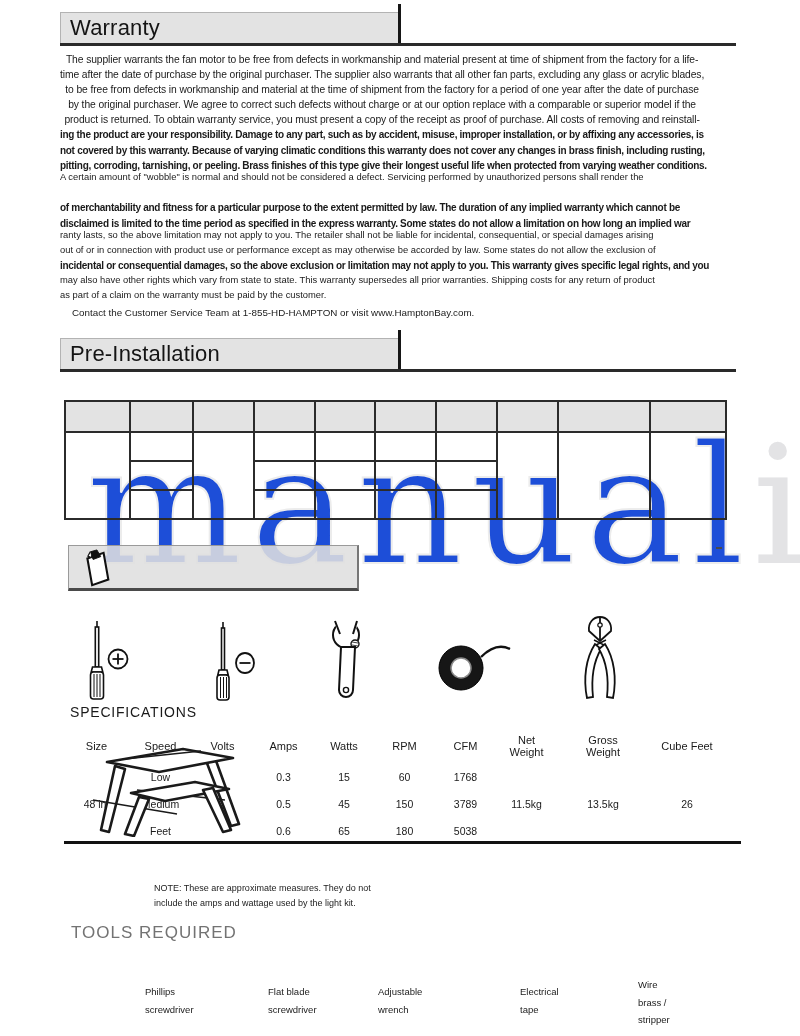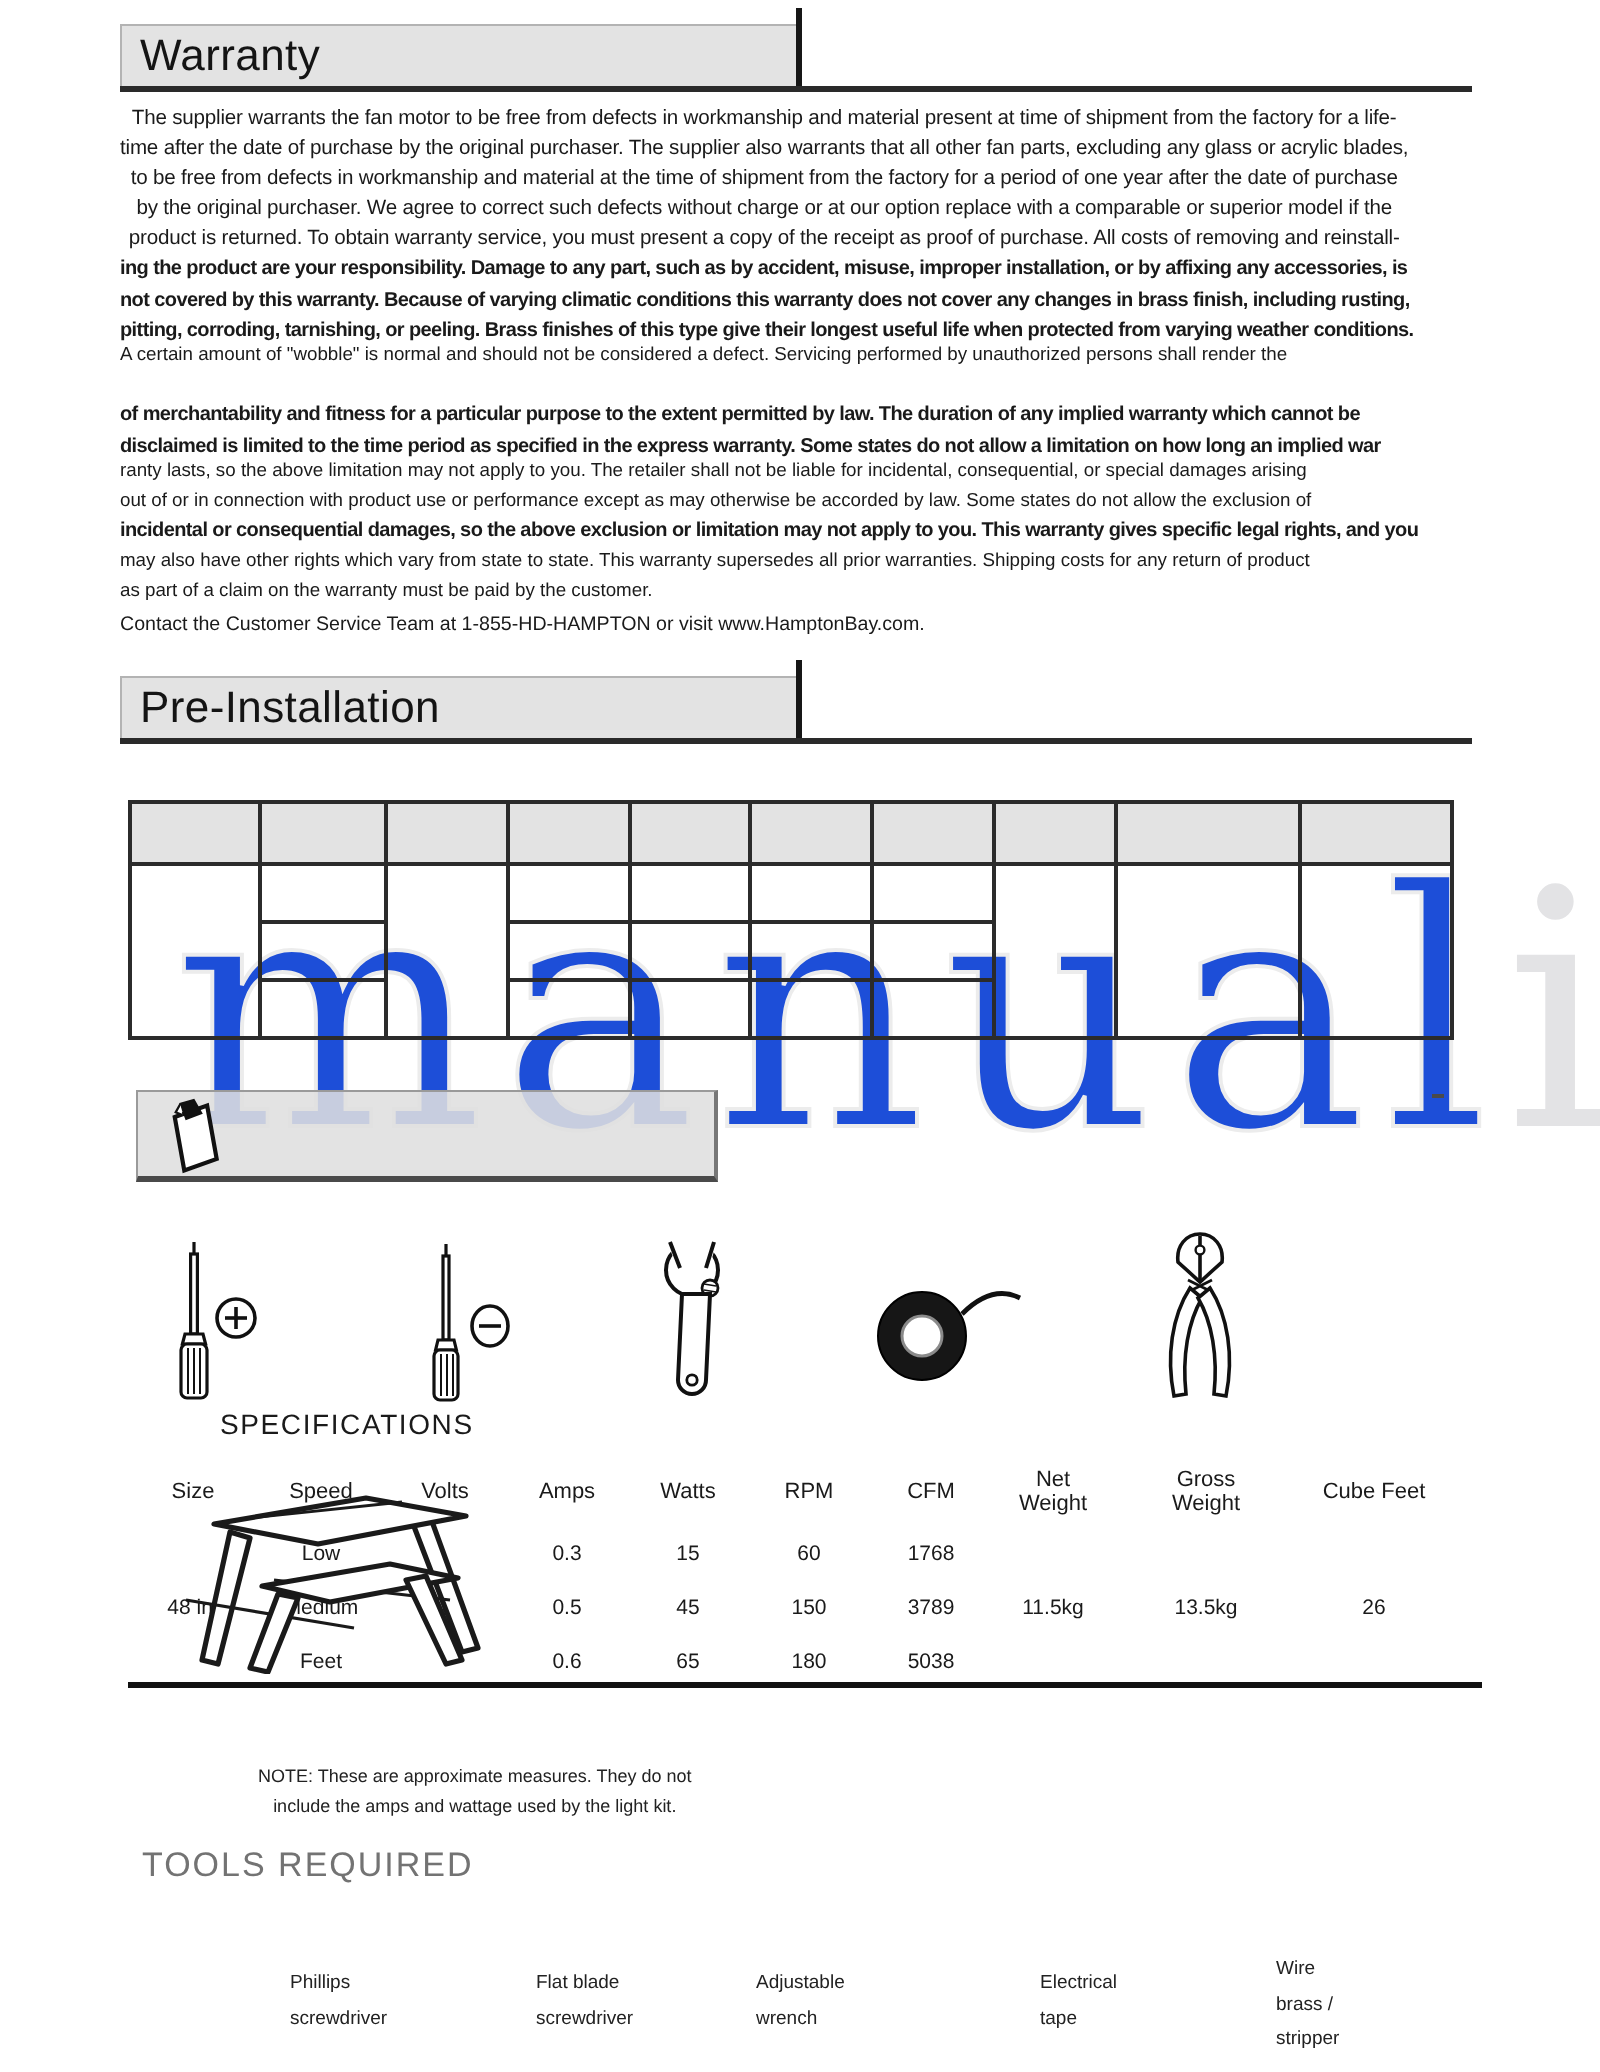--- a/index.html
+++ b/index.html
@@ -12,21 +12,21 @@
   .sec-title{position:absolute;left:70px;font-size:22px;color:#141414;letter-spacing:.2px;}
   .sec-vline{position:absolute;left:398px;width:3px;height:40px;background:#161616;}
   .sec-rule{position:absolute;left:60px;width:676px;height:3px;background:#2a2a2a;}
 
   
   #warranty-lines{position:absolute;left:60px;top:0;width:700px;}
   .w-para{position:absolute;left:0;white-space:nowrap;}
   .w-normal .w-line{font-size:10.3px;line-height:15px;letter-spacing:-.1px;text-align:center;}
   .w-bold .w-line{font-size:10px;font-weight:bold;line-height:15.5px;letter-spacing:-.3px;}
   .w-small .w-line{font-size:9.4px;line-height:14.5px;letter-spacing:0;}
-  .w-contact .w-line{font-size:9.8px;line-height:15px;}
+  .w-contact .w-line{font-size:9.8px;line-height:15px;margin-left:12px;}
   .wp1{top:52px}.wp2{top:127px}.wp3{top:170px}.wp4{top:200px}
   .wp5{top:228px}.wp6{top:258px}.wp7{top:273px}.wp8{top:305px}
 
   
   .watermark{position:absolute;left:86px;top:424px;z-index:1;height:170px;
              font-family:"DejaVu Serif",serif;font-size:165px;line-height:1;letter-spacing:8px;
              white-space:nowrap;}
   .wm-outline{color:#1d4ed8;-webkit-text-stroke:2px #ececec;}
   .wm-solid{color:#e3e3e5;-webkit-text-stroke:0;}
 
@@ -39,33 +39,33 @@
 
   
   .note-bar{position:absolute;left:68px;top:545px;width:288px;height:42px;z-index:2;
             background:rgba(223,223,223,.88);border:1px solid #9a9a9a;
             border-bottom:3px solid #4a4a4a;border-right:2px solid #777;}
   .note-bar svg{position:absolute;left:10px;top:3px;}
   .scan-dash{position:absolute;left:716px;top:547px;width:6px;height:2px;background:#4a4a4a;z-index:2;}
 
   
   .tool-icon{position:absolute;z-index:3;}
-  .specs-heading{position:absolute;left:70px;top:704px;font-size:14px;letter-spacing:.8px;color:#1a1a1a;z-index:3;margin-left:40px;}
+  .specs-heading{position:absolute;left:70px;top:704px;font-size:14px;letter-spacing:.8px;color:#1a1a1a;z-index:3;}
 
   
   #spec-table{position:absolute;left:64px;top:729px;z-index:2;border-collapse:collapse;
               table-layout:fixed;width:661px;}
   #spec-table th{height:34px;font-weight:normal;font-size:11px;line-height:12.5px;
                  text-align:center;vertical-align:middle;padding:0;}
   #spec-table th span{display:inline-block;max-width:52px;}
   #spec-table td{height:27px;font-size:10.5px;text-align:center;vertical-align:middle;padding:0;}
   .spec-rule{position:absolute;left:64px;top:841px;width:677px;height:3px;background:#111;z-index:3;}
   .ladder{position:absolute;left:85px;top:742px;z-index:4;}
 
-  .note-text{position:absolute;left:129px;top:881px;font-size:9px;line-height:15px;color:#222;z-index:3;text-align:center;}
+  .note-text{position:absolute;left:154px;top:881px;font-size:9px;line-height:15px;color:#222;z-index:3;}
   .tools-heading{position:absolute;left:71px;top:923px;font-size:17px;letter-spacing:1px;color:#737373;z-index:3;}
 
   .tool-label{position:absolute;top:976px;font-size:9.5px;line-height:17.5px;color:#222;z-index:3;}
   .tool-label.pad{padding-top:7px;}
   .tl-1{left:145px}.tl-2{left:268px}.tl-3{left:378px}.tl-4{left:520px}.tl-5{left:638px}
 </style>
 </head>
 <body>
 
 <div id="page">

